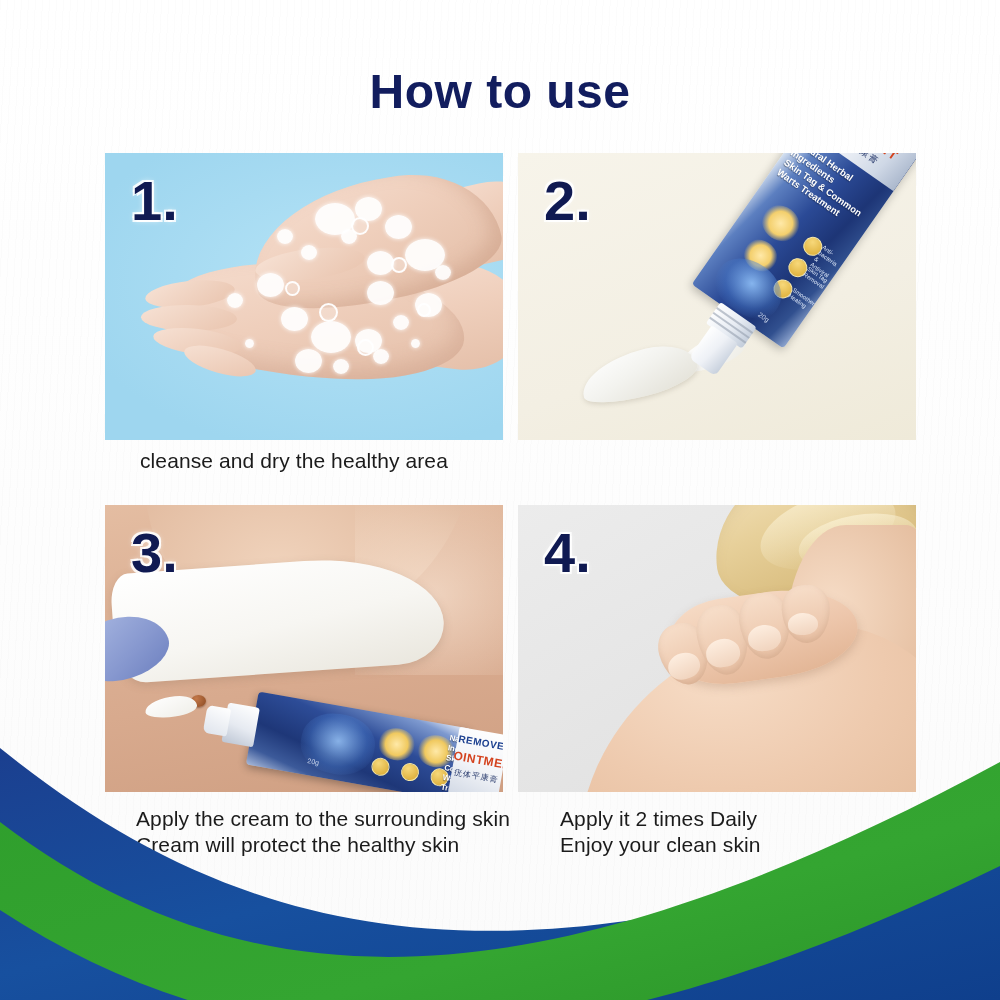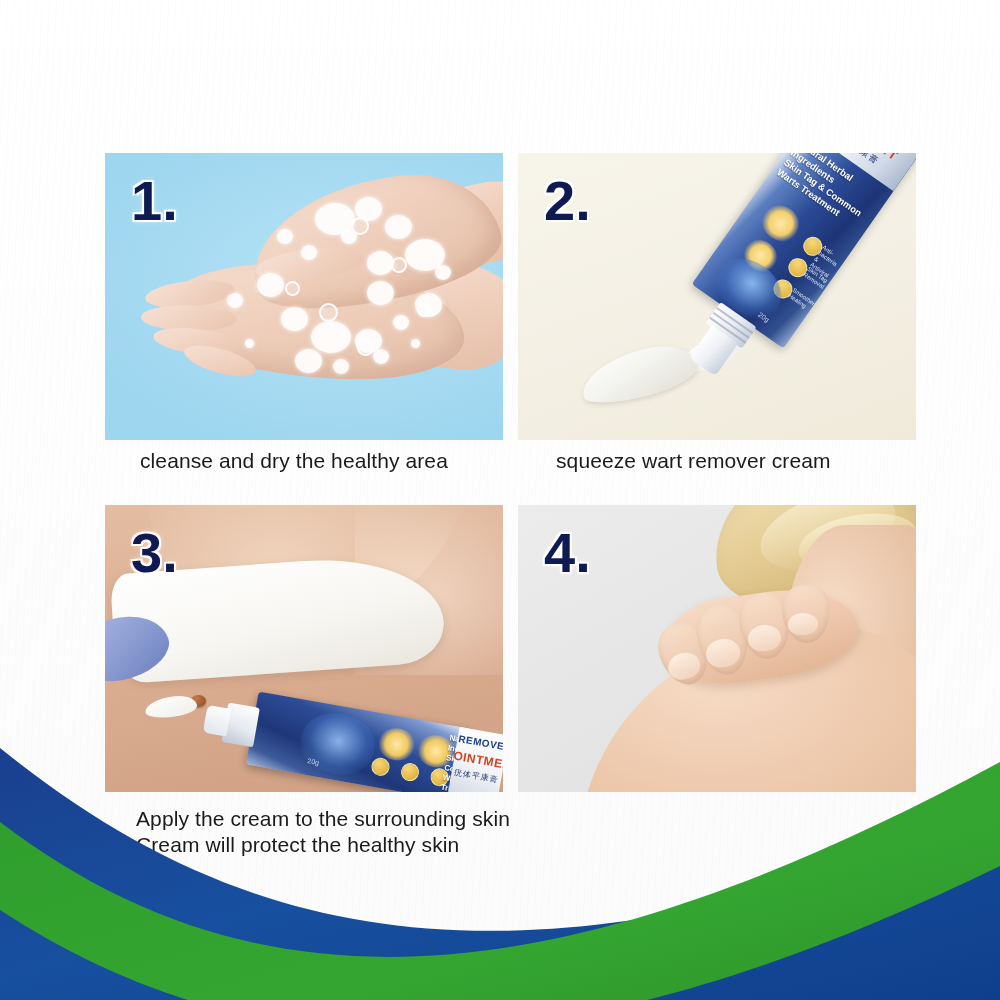--- a/index.html
+++ b/index.html
@@ -315,20 +315,21 @@
   .p4-n4{left:270px;top:108px;width:30px;height:22px;transform:rotate(-3deg);}
 
   
   #swoosh{position:absolute;left:0;bottom:0;width:1000px;height:300px;}
 </style>
 </head>
 <body>
 
 <div id="page">
 
+  <div id="title">How to use</div>
 
   <div class="panel" id="panel1">
     <div class="photo">
       <div class="p1-bg"></div>
       <div class="hand p1-forearm-bot"></div>
       <div class="hand p1-hand-bot"></div>
       <div class="finger p1-f1"></div>
       <div class="finger p1-f2"></div>
       <div class="finger p1-f3"></div>
       <div class="finger p1-f4"></div>
@@ -402,21 +403,20 @@
         </div>
         <div class="tube-neck"></div>
         <div class="tube-ridge" style="top:250px;"></div>
         <div class="tube-ridge" style="top:256px;"></div>
         <div class="tube-ridge" style="top:262px;"></div>
         <div class="tube-cap"></div>
       </div>
     </div>
     <div class="stepnum">2.</div>
   </div>
-  <div class="caption" id="cap2">squeeze wart remover cream</div>
 
   <div class="panel" id="panel3">
     <div class="photo">
       <div class="p3-bg"></div>
       <div class="p3-neck"></div>
       <div class="p3-shoulderhi"></div>
       <div class="p3-white-drape"></div>
       <div class="p3-glove"></div>
       <div class="p3-wart"></div>
       <div class="p3-cream"></div>
@@ -461,20 +461,22 @@
       <div class="p4-f p4-f2"></div>
       <div class="p4-f p4-f3"></div>
       <div class="p4-f p4-f4"></div>
       <div class="p4-nail p4-n1"></div>
       <div class="p4-nail p4-n2"></div>
       <div class="p4-nail p4-n3"></div>
       <div class="p4-nail p4-n4"></div>
     </div>
     <div class="stepnum">4.</div>
   </div>
+  <div class="caption" id="cap4">Apply it 2 times Daily
+Enjoy your clean skin</div>
 
   <svg id="swoosh" viewBox="0 0 1000 300" preserveAspectRatio="none">
     <defs>
       <linearGradient id="gblue" x1="0" y1="0" x2="1" y2="1">
         <stop offset="0%" stop-color="#1b3f8f"></stop>
         <stop offset="45%" stop-color="#17509f"></stop>
         <stop offset="100%" stop-color="#0f3f8c"></stop>
       </linearGradient>
       <linearGradient id="ggreen" x1="0" y1="0" x2="1" y2="1">
         <stop offset="0%" stop-color="#2f9e2c"></stop>

